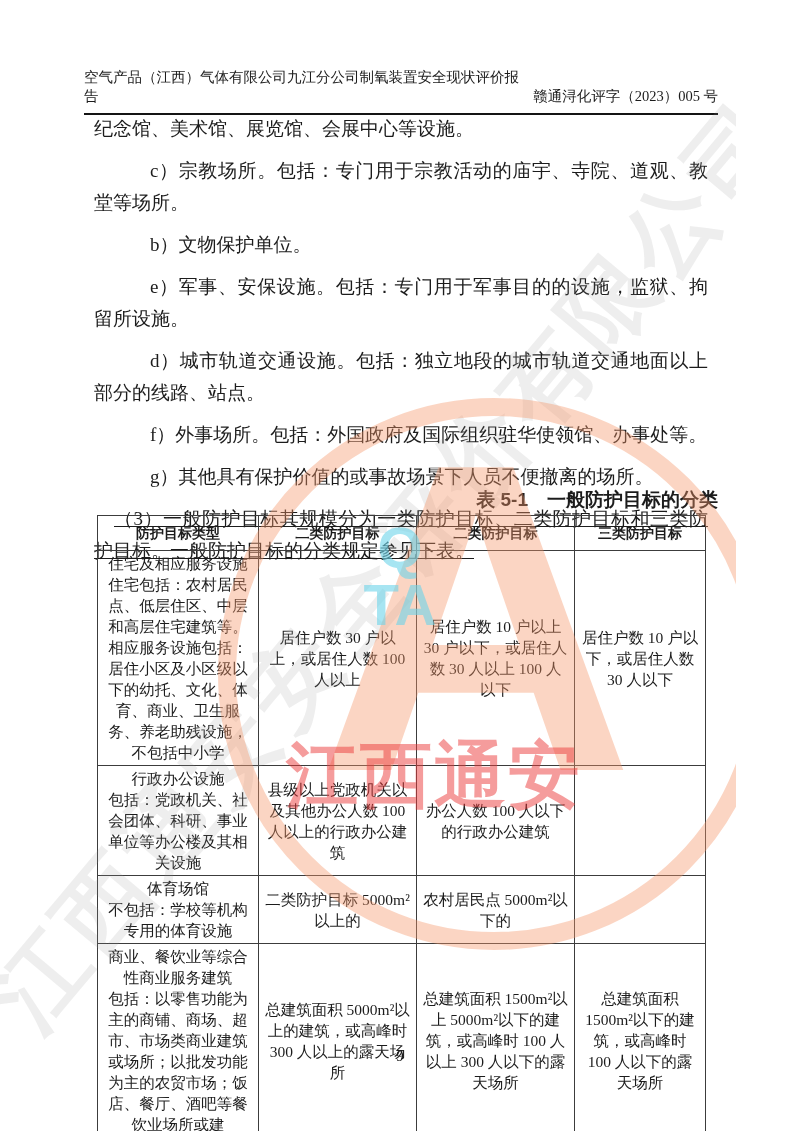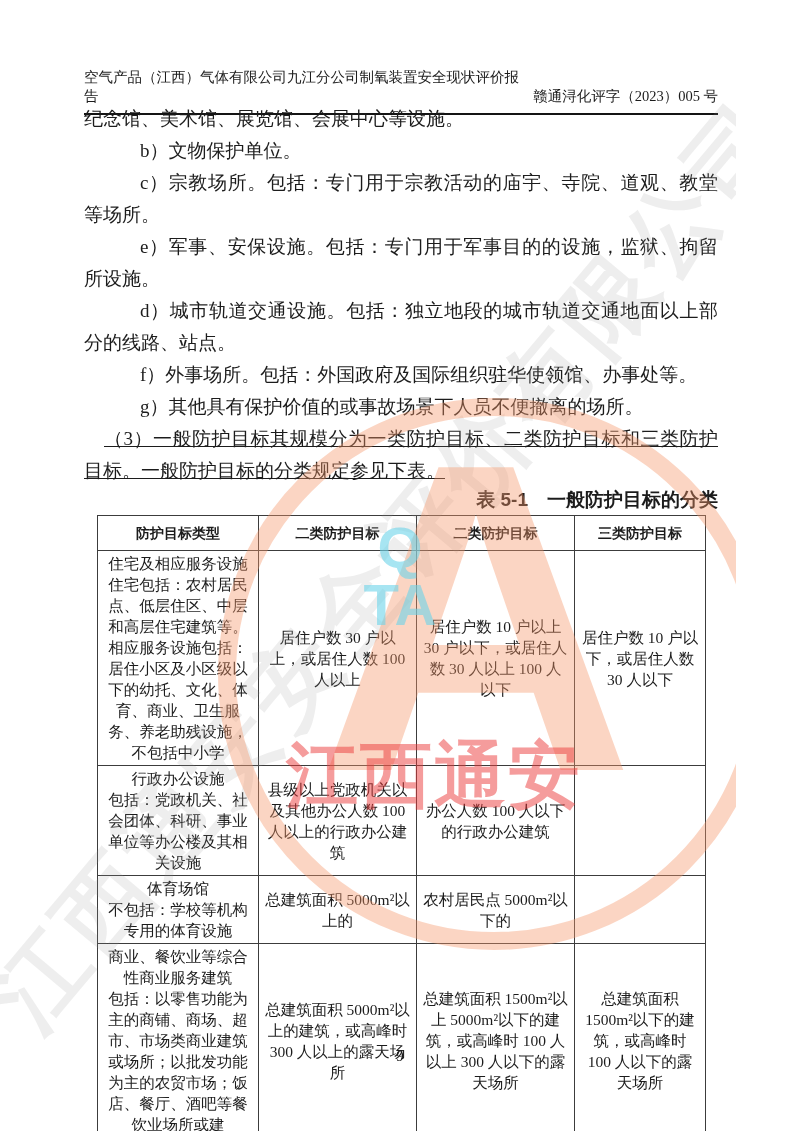--- a/index.html
+++ b/index.html
@@ -20,21 +20,21 @@
     padding-bottom:7px;
   }
   .doc-header .hl{letter-spacing:0px;}
   .doc-header .hr{white-space:nowrap;}
   
   .body-text{
     position:absolute;left:84px;top:103px;width:634px;
     font-size:19px;line-height:32px;
     text-align:justify;
   }
-  .body-text p{margin:0;}
+  .body-text p{margin:10px;}
   .body-text p.item{text-indent:56px;}
   .body-text p.num{text-indent:20px;text-decoration:underline;}
   
   .tbl-title{
     position:absolute;left:84px;top:487px;width:634px;
     text-align:right;
     font-family:"Liberation Sans","DejaVu Sans",sans-serif;
     font-weight:bold;font-size:19px;
   }
   table.cls{
@@ -110,22 +110,22 @@
 
 <div class="page">
 
   <div class="doc-header">
     <span class="hl">空气产品（江西）气体有限公司九江分公司制氧装置安全现状评价报告</span>
     <span class="hr">赣通浔化评字（2023）005 号</span>
   </div>
 
   <div class="body-text">
     <p class="cont">纪念馆、美术馆、展览馆、会展中心等设施。</p>
+    <p class="item">c）宗教场所。包括：专门用于宗教活动的庙宇、寺院、道观、教堂等场所。</p>
     <p class="item">b）文物保护单位。</p>
-    <p class="item">c）宗教场所。包括：专门用于宗教活动的庙宇、寺院、道观、教堂等场所。</p>
     <p class="item">e）军事、安保设施。包括：专门用于军事目的的设施，监狱、拘留所设施。</p>
     <p class="item">d）城市轨道交通设施。包括：独立地段的城市轨道交通地面以上部分的线路、站点。</p>
     <p class="item">f）外事场所。包括：外国政府及国际组织驻华使领馆、办事处等。</p>
     <p class="item">g）其他具有保护价值的或事故场景下人员不便撤离的场所。</p>
     <p class="num">（3）一般防护目标其规模分为一类防护目标、二类防护目标和三类防护目标。一般防护目标的分类规定参见下表。</p>
   </div>
 
   <div class="tbl-title">表 5-1　一般防护目标的分类</div>
 
   <table class="cls">
@@ -155,21 +155,21 @@
       <tr class="r2">
         <td class="c1">行政办公设施
 包括：党政机关、社会团体、科研、事业单位等办公楼及其相关设施</td>
         <td>县级以上党政机关以及其他办公人数 100 人以上的行政办公建筑</td>
         <td>办公人数 100 人以下的行政办公建筑</td>
         <td></td>
       </tr>
       <tr class="r3">
         <td class="c1">体育场馆
 不包括：学校等机构专用的体育设施</td>
-        <td>总建筑面积 5000m²以上的</td>
+        <td>二类防护目标 5000m²以上的</td>
         <td>农村居民点 5000m²以下的</td>
         <td></td>
       </tr>
       <tr class="r4">
         <td class="c1">商业、餐饮业等综合性商业服务建筑
 包括：以零售功能为主的商铺、商场、超市、市场类商业建筑或场所；以批发功能为主的农贸市场；饭店、餐厅、酒吧等餐饮业场所或建</td>
         <td>总建筑面积 5000m²以上的建筑，或高峰时 300 人以上的露天场所</td>
         <td>总建筑面积 1500m²以上 5000m²以下的建筑，或高峰时 100 人以上 300 人以下的露天场所</td>
         <td>总建筑面积 1500m²以下的建筑，或高峰时 100 人以下的露天场所</td>
       </tr>

